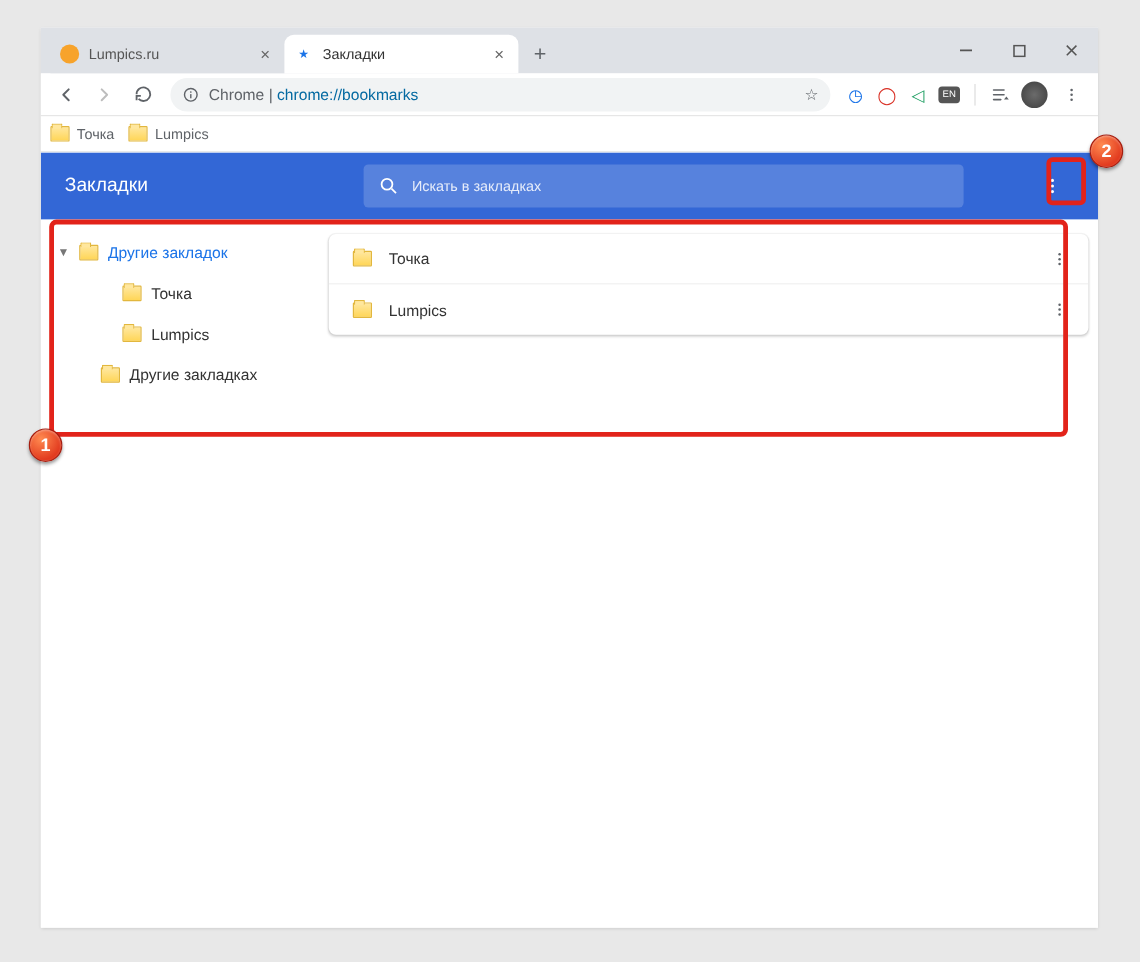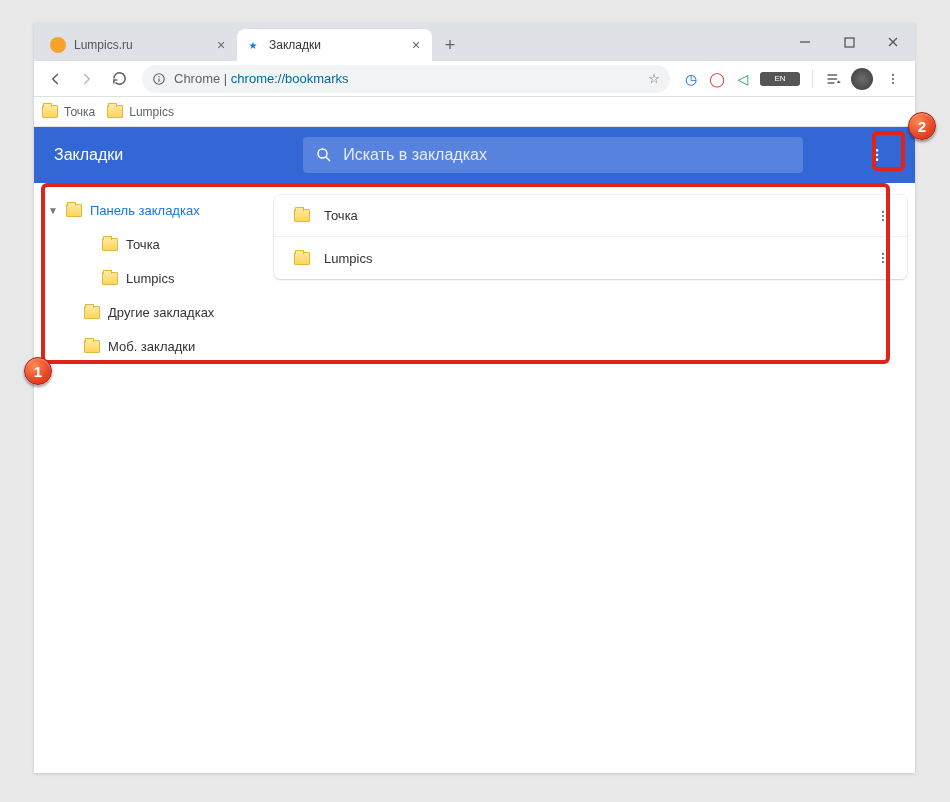--- a/index.html
+++ b/index.html
@@ -128,21 +128,21 @@
     margin-left: 180px;
     flex: 0 0 500px;
     height:36px;
     background: rgba(255,255,255,0.18);
     border-radius:4px;
     display:flex; align-items:center;
     padding: 0 12px;
   }
   .searchbar input {
     background:transparent; border:none; outline:none;
-    color:#fef9c3; font-size:16px; flex:1; margin-left:10px;
+    color:#fef9c3; font-size:12px; flex:1; margin-left:10px;
   }
   .searchbar input::placeholder { color: rgba(255,255,255,0.85); }
   .header-menu {
     margin-left:auto;
     width:36px;height:36px; border-radius:50%;
     display:flex;align-items:center;justify-content:center;
     cursor:pointer; color:#fff;
   }
   .content { flex:1; display:flex; background:#fff; }
   .sidebar {
@@ -275,21 +275,21 @@
       </span>
       <span class="url-host">Chrome</span>
       <span class="url-host">&nbsp;|&nbsp;</span>
       <span class="url-path">chrome://bookmarks</span>
       <span class="omnibox-star">☆</span>
     </div>
     <div class="ext-icons">
       <span class="ext-icon" style="color:#1a73e8">◷</span>
       <span class="ext-icon" style="color:#d93025">◯</span>
       <span class="ext-icon" style="color:#1a9c5f">◁</span>
-      <span class="ext-icon" style="background:#555;border-radius:3px;color:#fff;font-size:8px;width:40px;height:14px;">EN</span>
+      <span class="ext-icon" style="background:#555;border-radius:3px;color:#fff;font-size:8px;width:18px;height:14px;">EN</span>
       <span class="ext-sep"></span>
       <span class="ext-icon" style="color:#5f6368">
         <svg width="16" height="16" viewBox="0 0 24 24">
             <path d="M3 6h13M3 12h13M3 18h9" stroke="#5f6368" stroke-width="2" stroke-linecap="round"></path>
             <path d="M19 14l3 4h-6z" fill="#5f6368"></path>
           </svg>
       </span>
       <span class="avatar"></span>
       <span class="tool-btn" style="width:24px">
         <svg width="14" height="14" viewBox="0 0 24 24">
@@ -330,41 +330,36 @@
           </svg>
       </div>
     </div>
 
     <div class="content">
 
       <div class="sidebar">
         <div class="tree-item root">
           <span class="tree-caret">▼</span>
           <span class="folder-icon"></span>
-          <span>Панель закладках</span>
+          <span>Другие закладок</span>
         </div>
         <div class="tree-item tree-child noicon-caret">
           <span class="tree-caret">▼</span>
           <span class="folder-icon"></span>
           <span>Точка</span>
         </div>
         <div class="tree-item tree-child noicon-caret">
           <span class="tree-caret">▼</span>
           <span class="folder-icon"></span>
           <span>Lumpics</span>
         </div>
         <div class="tree-item noicon-caret" style="padding-left:32px">
           <span class="tree-caret">▼</span>
           <span class="folder-icon"></span>
           <span>Другие закладках</span>
-        </div>
-        <div class="tree-item noicon-caret" style="padding-left:32px">
-          <span class="tree-caret">▼</span>
-          <span class="folder-icon"></span>
-          <span>Моб. закладки</span>
         </div>
       </div>
 
       <div class="main">
         <div class="card">
           <div class="row">
             <span class="folder-icon"></span>
             <span>Точка</span>
             <span class="row-menu">
               <svg width="14" height="14" viewBox="0 0 24 24">

